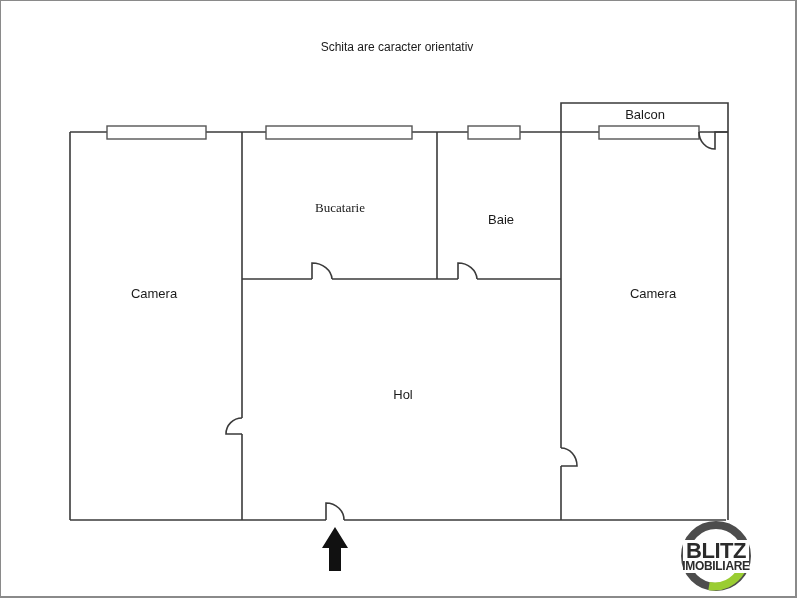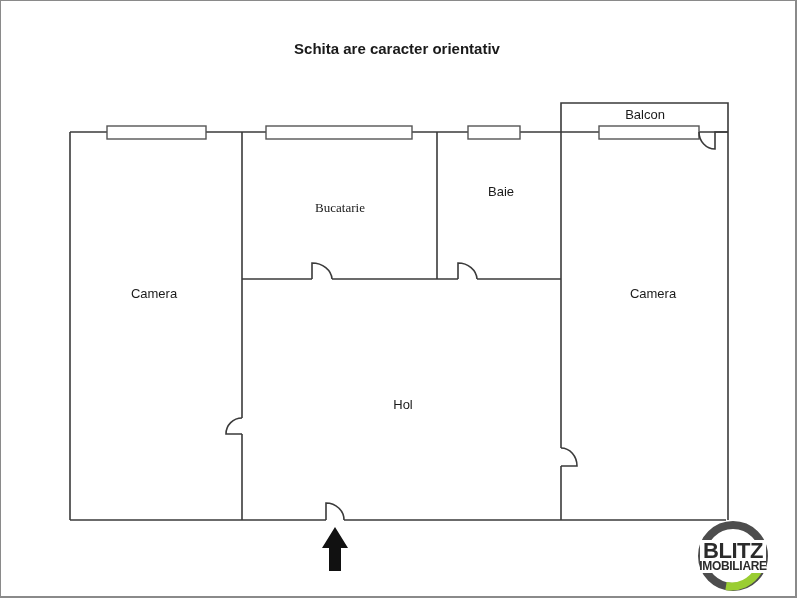--- a/index.html
+++ b/index.html
@@ -7,22 +7,22 @@
     .frame {
       position: absolute; left: 0; top: 0; width: 797px; height: 598px;
       border: 1px solid #8a8a8a; border-right-width: 2px; border-bottom-width: 2px;
       box-sizing: border-box; background: #ffffff;
     }
     .plan { position: absolute; left: 0; top: 0; }
     .label {
       position: absolute; font-family: "Liberation Sans", sans-serif;
       font-size: 13px; color: #1a1a1a; white-space: nowrap; transform: translateX(-50%);
     }
-    .title { font-size: 15px; font-weight: bold; }
-    .logo { position: absolute; left: 679px; top: 519px; width: 74px; height: 74px; margin-left: 17px; }
+    .title { font-size: 12px; }
+    .logo { position: absolute; left: 679px; top: 519px; width: 74px; height: 74px; }
     .logo-text {
       position: absolute; left: 0; width: 74px; text-align: center;
       font-family: "Liberation Sans", sans-serif; font-weight: bold; color: #2b2b2b;
     }
     .logo-text.big { top: 19px; font-size: 22px; letter-spacing: -0.5px; -webkit-text-stroke: 0.6px #fff; paint-order: stroke; }
     .logo-text.small { top: 40px; font-size: 12px; letter-spacing: -0.3px; }
   </style>
 </head>
 <body>
 
@@ -65,24 +65,24 @@
     <path d="M326 520 V503 A18 17 0 0 1 344 520"></path>
   </g>
 
   <path d="M335 527 L322 548 L329 548 L329 571 L341 571 L341 548 L348 548 Z" fill="#111111"></path>
 </svg>
 
 <div class="label title" style="left:397px; top:40px;">Schita are caracter orientativ</div>
 
 <div class="label" style="left:154px; top:286px;">Camera</div>
 <div class="label" style="left:340px; top:200px;font-family:Liberation Serif, serif;">Bucatarie</div>
-<div class="label" style="left:501px; top:184px;">Baie</div>
+<div class="label" style="left:501px; top:212px;">Baie</div>
 <div class="label" style="left:645px; top:107px;">Balcon</div>
 <div class="label" style="left:653px; top:286px;">Camera</div>
-<div class="label" style="left:403px; top:397px;">Hol</div>
+<div class="label" style="left:403px; top:387px;">Hol</div>
 
 <div class="logo">
   <svg width="74" height="74" viewBox="0 0 74 74">
     <circle cx="37" cy="37" r="31" fill="#ffffff" stroke="#4d4d4d" stroke-width="8"></circle>
     <path d="M62 52 A31 31 0 0 1 30 67" fill="none" stroke="#9acd32" stroke-width="8"></path>
     <rect x="4" y="21" width="66" height="33" fill="#ffffff"></rect>
   </svg>
   <div class="logo-text big">BLITZ</div>
   <div class="logo-text small">IMOBILIARE</div>
 </div>

